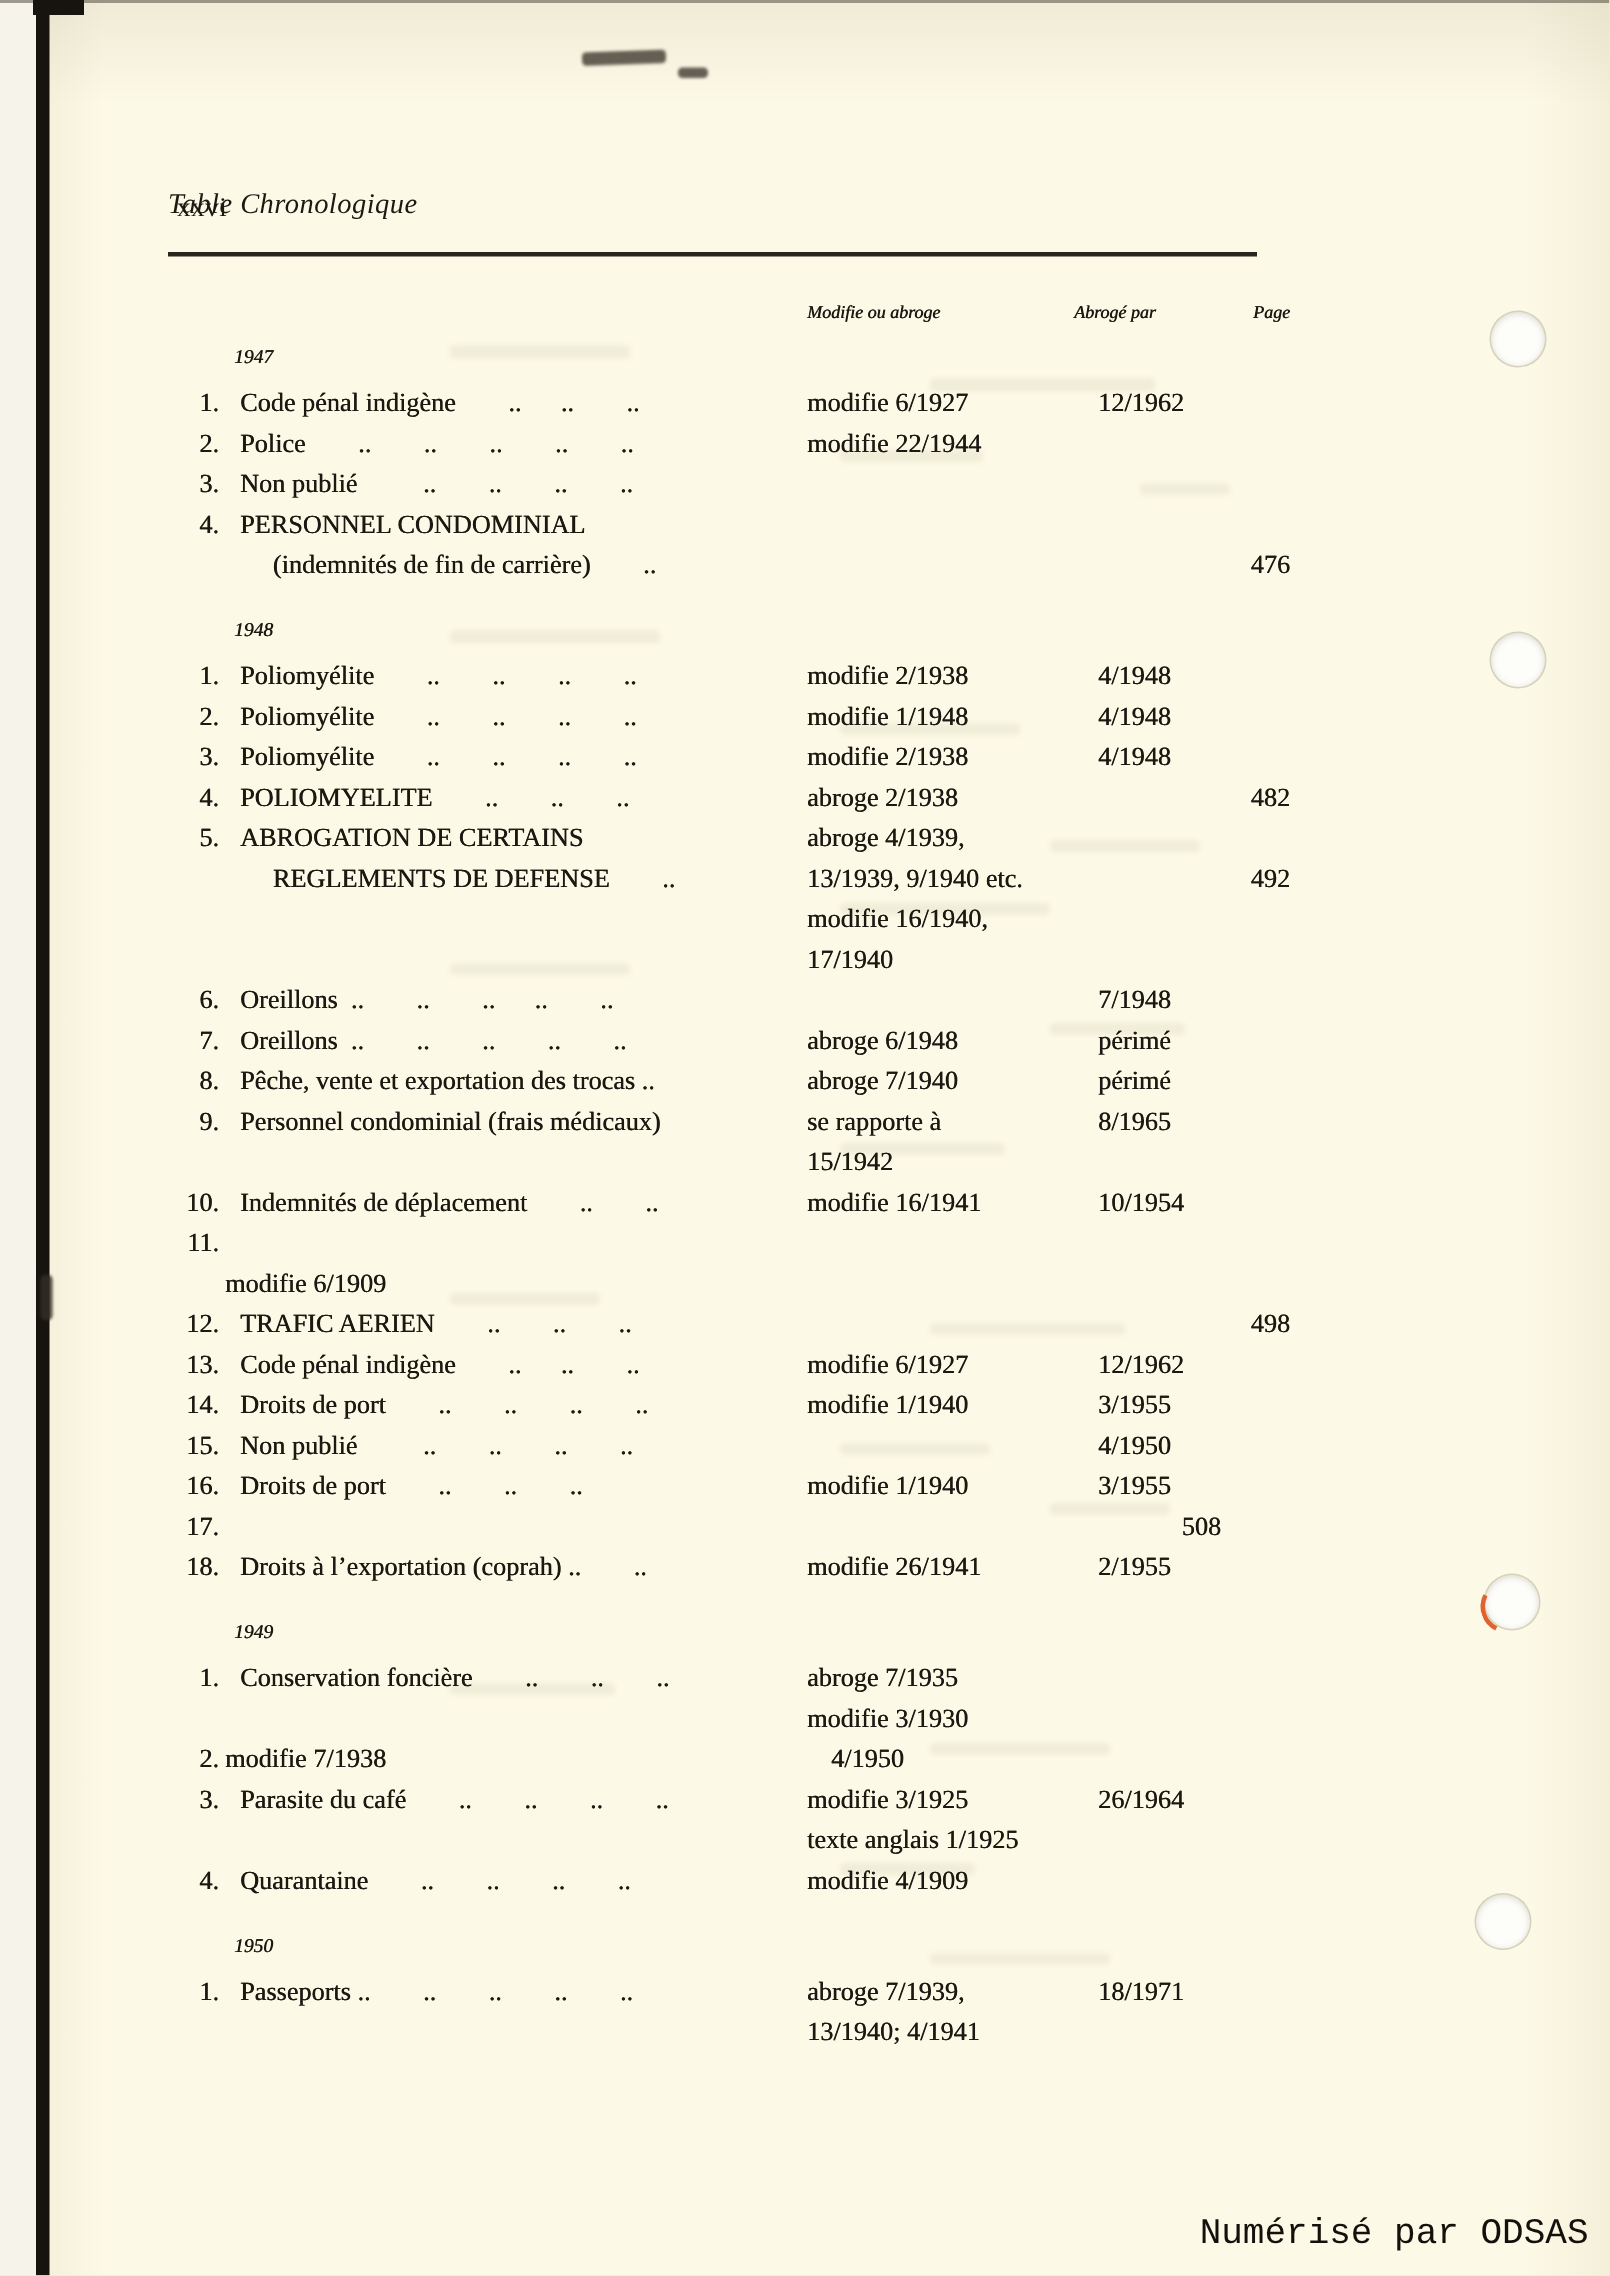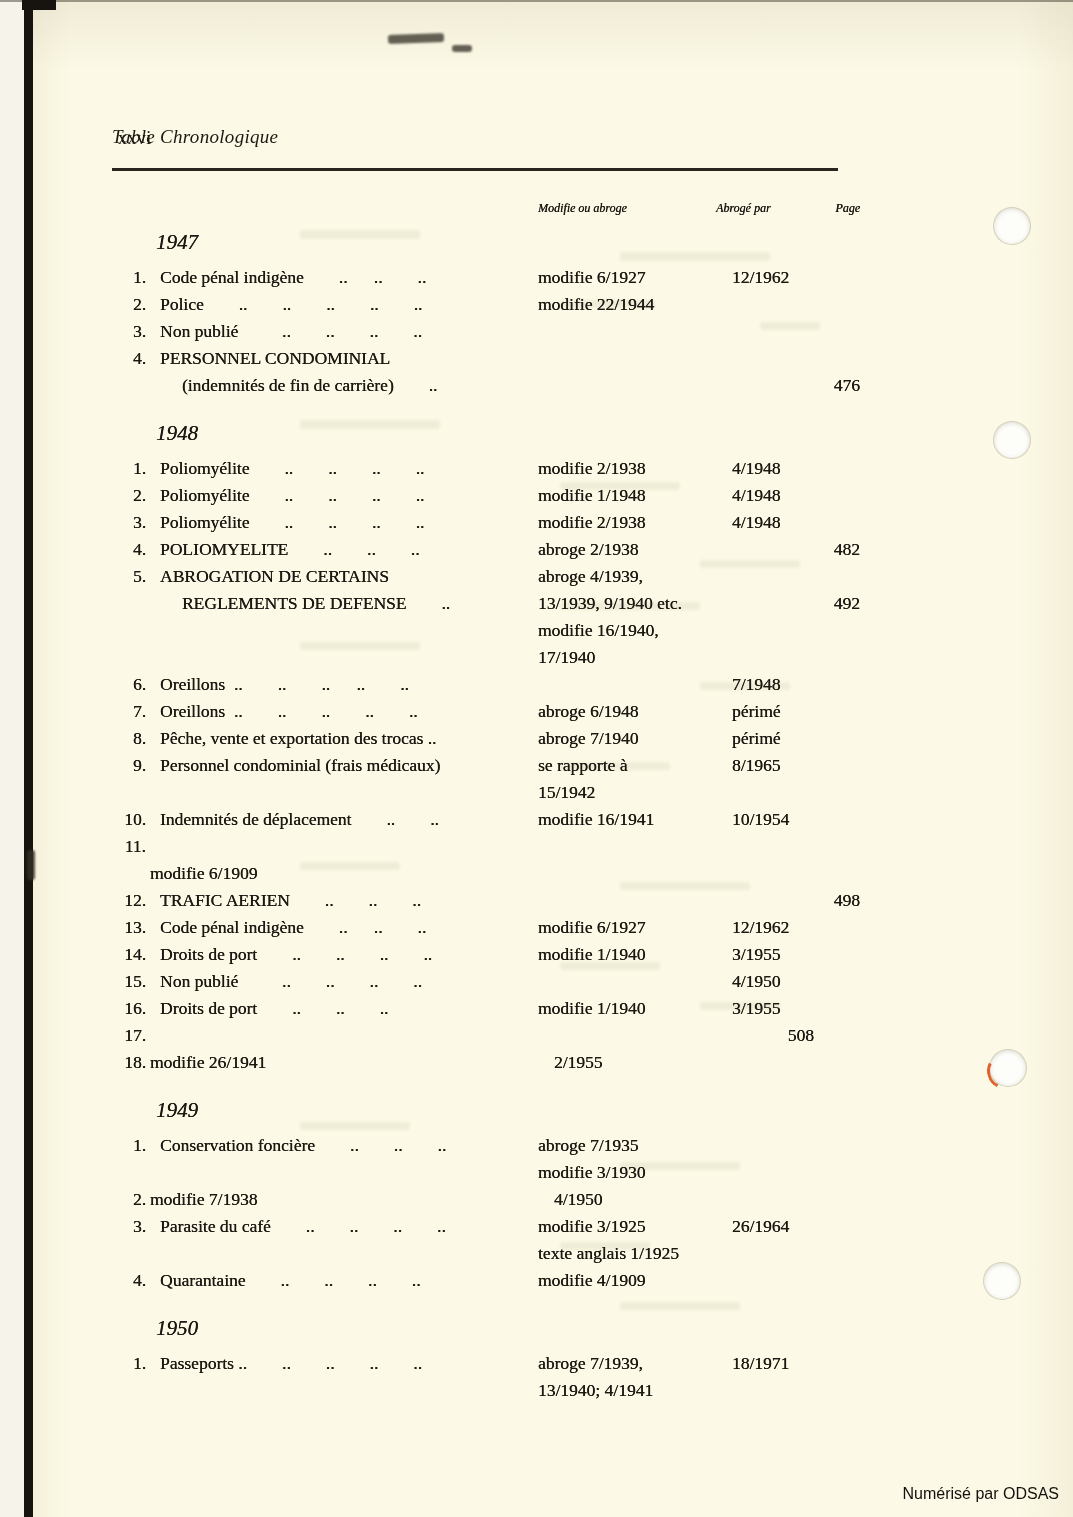--- a/index.html
+++ b/index.html
@@ -48,27 +48,27 @@
     text-shadow:0.25px 0 0 currentColor;
   }
   .cell { white-space:pre-wrap; }
   .num  { text-align:right; padding-right:4px; }
   .title{ padding-left:10px; }
   .abr  { padding-left:16px;font-family:Liberation Serif, serif; }
   .pg   { text-align:right; }
   .headers { font-style:italic; font-size:12px; margin-bottom:2px; }
   .headers .cell { text-shadow:0.3px 0 0 currentColor; }
   .headers .abr { padding-left:0; }
-  .year { font-style:italic; font-size:21px; margin:22px 0 9px 44px; text-shadow:0.3px 0 0 currentColor; }
+  .year { font-style:italic; font-size:13px; margin:22px 0 9px 44px; text-shadow:0.3px 0 0 currentColor; }
   .tbody > .year:first-child { margin-top:8px; }
 
   .credit {
     position:absolute; right:14px; bottom:14px;
-    font-family:Liberation Sans, sans-serif;
-    font-size:16px; color:#14110d;
+    font-family:Liberation Mono, monospace;
+    font-size:24px; color:#14110d;
   }
 </style>
 </head>
 <body>
 
 <div class="sheet">
 
   <div class="scan-margin"></div>
   <div class="spine-line"></div>
   <div class="top-line"></div>
@@ -269,20 +269,21 @@
             <div class="cell pg"></div>
           </div>
           <div class="row">
             <div class="cell num">17.</div>
             <div class="cell mod"></div>
             <div class="cell abr"></div>
             <div class="cell pg">508</div>
           </div>
           <div class="row">
             <div class="cell num">18.</div>
+            <div class="cell title">Droits à l’exportation (coprah) ..        ..</div>
             <div class="cell mod">modifie 26/1941</div>
             <div class="cell abr">2/1955</div>
             <div class="cell pg"></div>
           </div>
           <div class="year">1949</div>
           <div class="row">
             <div class="cell num">1.</div>
             <div class="cell title">Conservation foncière        ..        ..        ..</div>
             <div class="cell mod">abroge 7/1935
 modifie 3/1930</div>

